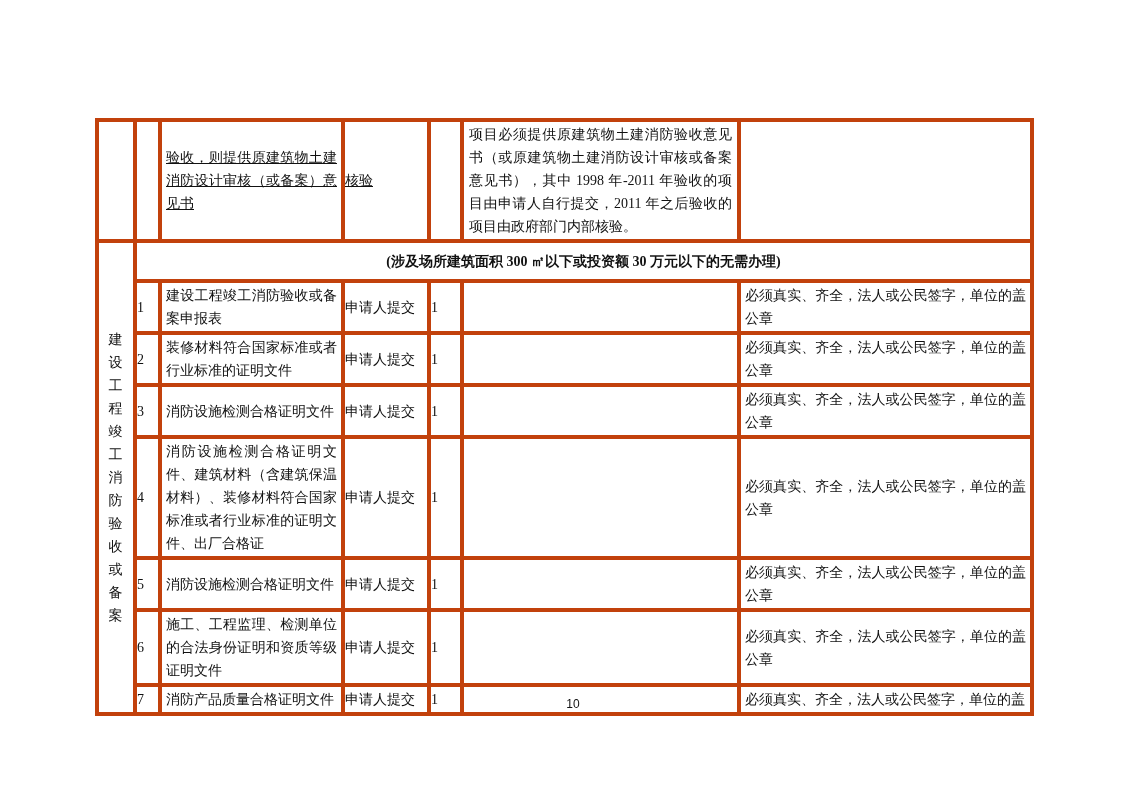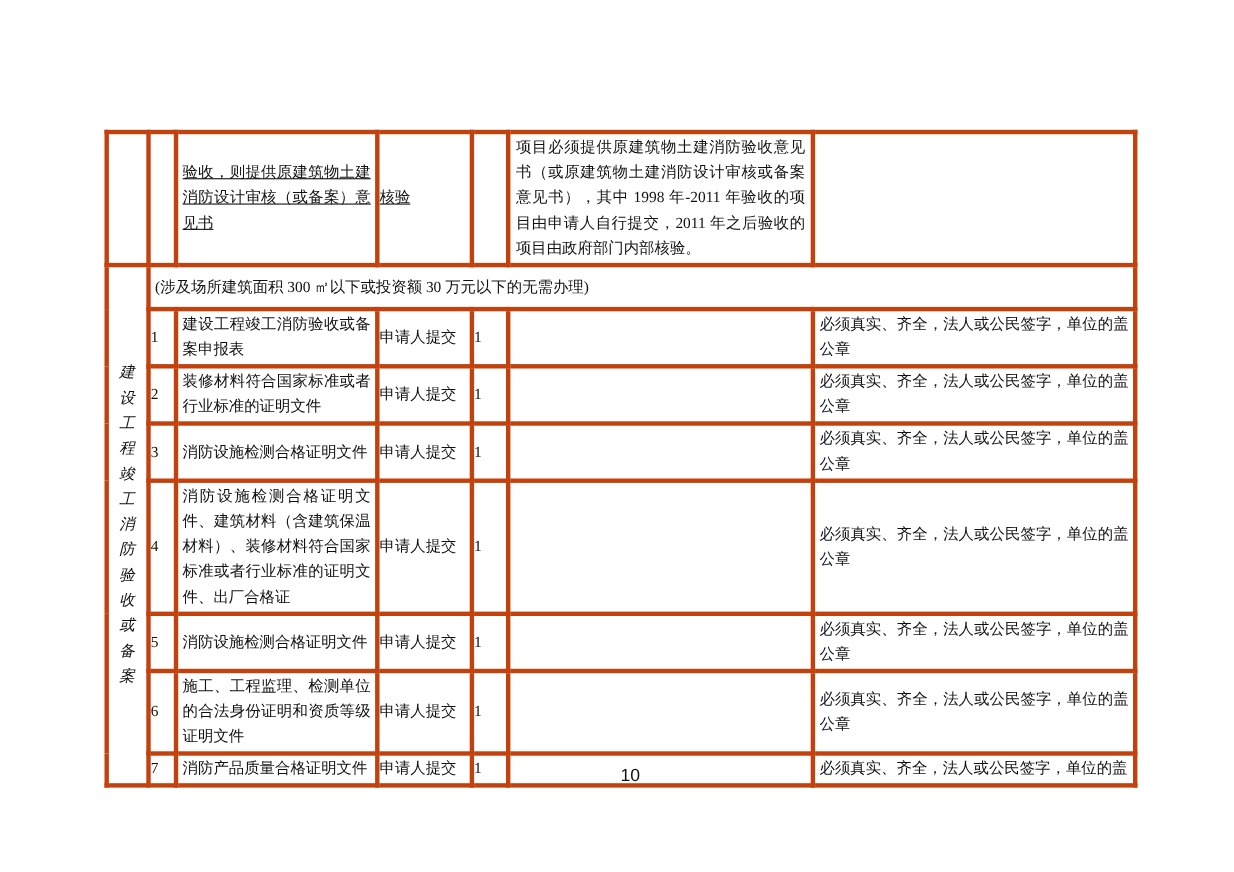--- a/index.html
+++ b/index.html
@@ -40,42 +40,42 @@
   .cell-center { text-align: left; }
   .cell-text   { text-align: justify; padding: 1px 4px; }
   .v-top       { vertical-align: top; text-decoration: underline; }
   .cat-cell {
     text-align: center;
     vertical-align: middle;
     padding: 0 3px;
     font-size: 14px;
     line-height: 29px;
     letter-spacing: 1px;
-    font-style: italic;
   }
   .section-header-cell {
-    font-weight: normal;
+    text-align: center;
+    font-weight: bold;
     font-size: 17px;
     padding: 2px 4px;
     line-height: 22px;
   }
   .req-cell {
     text-align: justify;
     vertical-align: top;
     padding: 1px 5px;
     line-height: 22px;
   }
   .page-number {
     position: absolute;
     left: 0;
     right: 0;
     top: 697px;
     text-align: center;
     font-family: "Liberation Sans", sans-serif;
-    font-size: 16px;
+    font-size: 12px;
     color: #111111;
     padding-left: 24px;
   }
 </style>
 </head>
 <body>
 
 <div class="page">
 
   <table class="doc-table">

